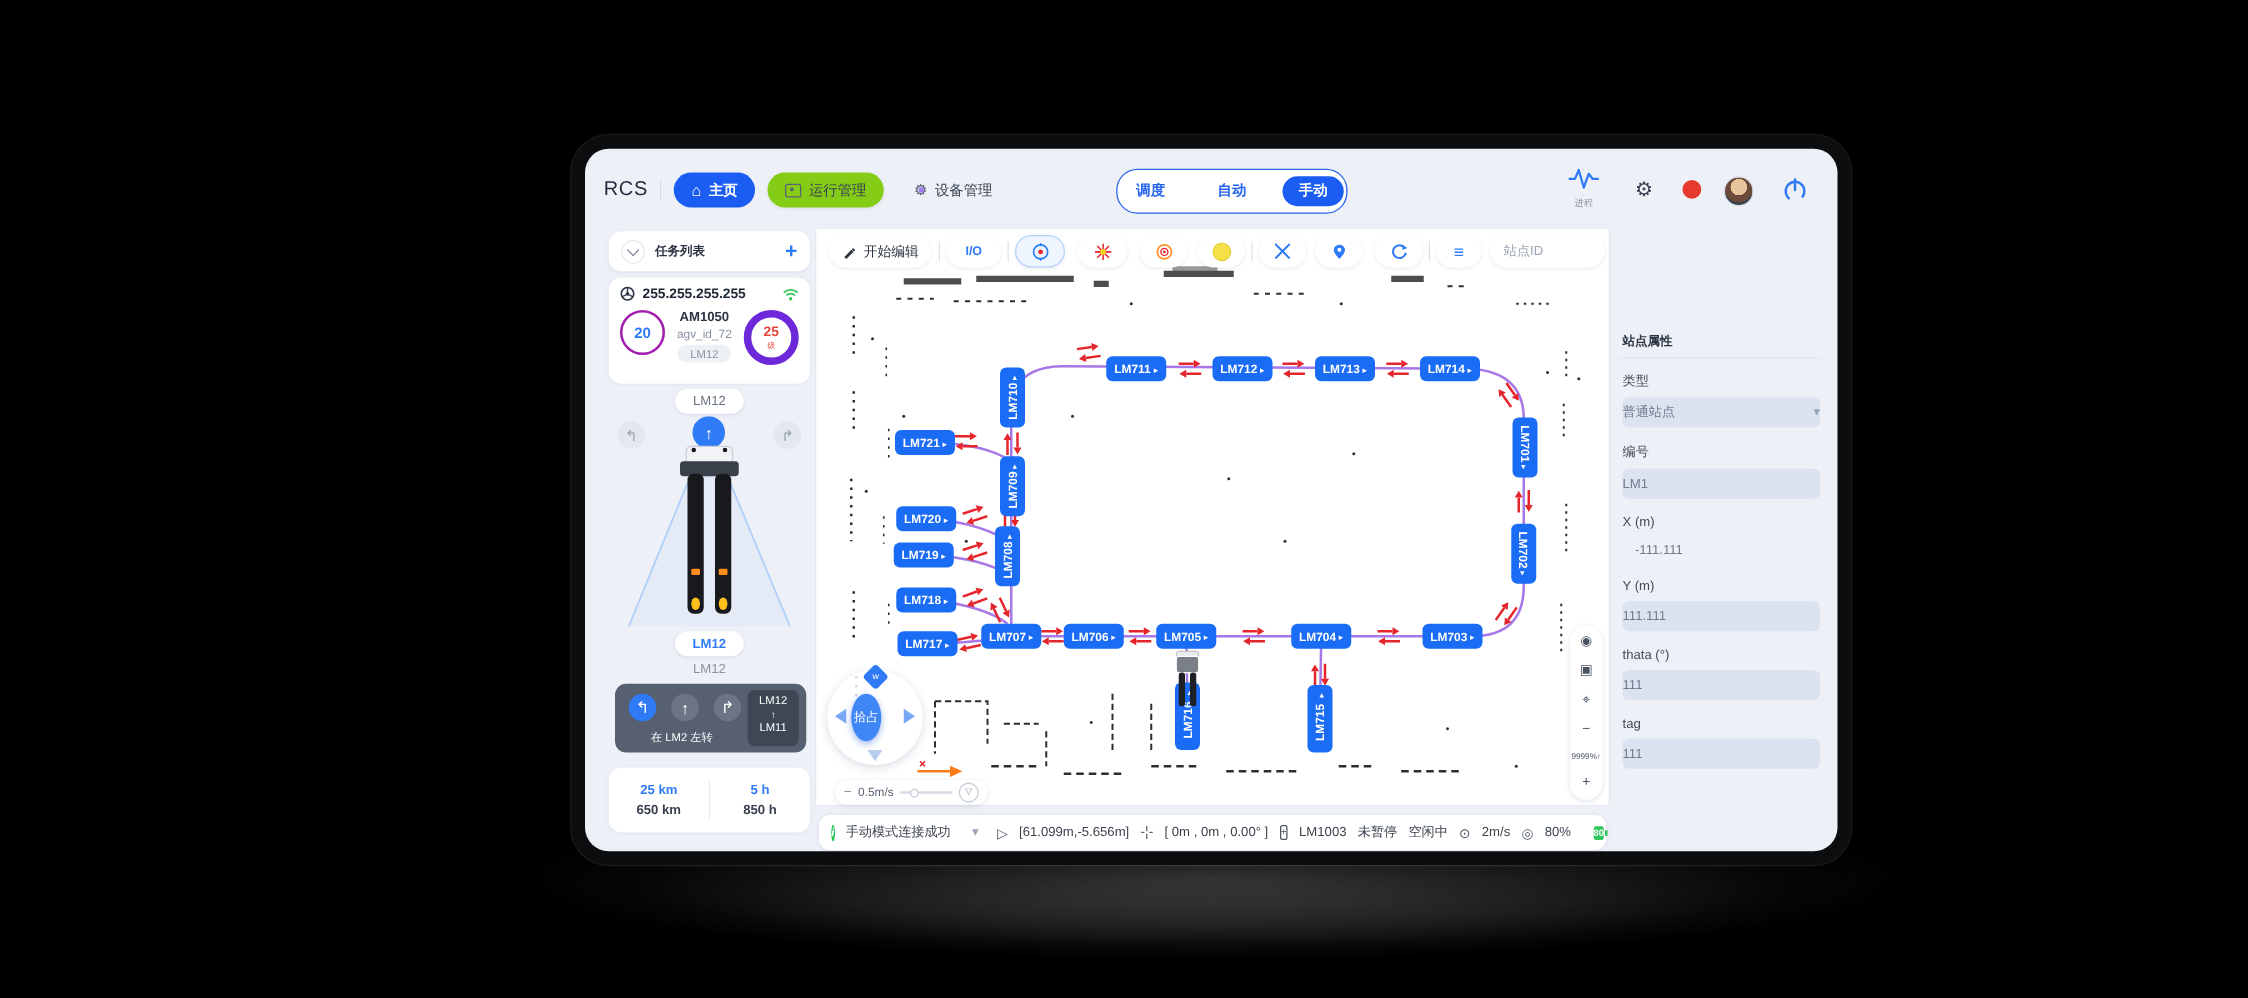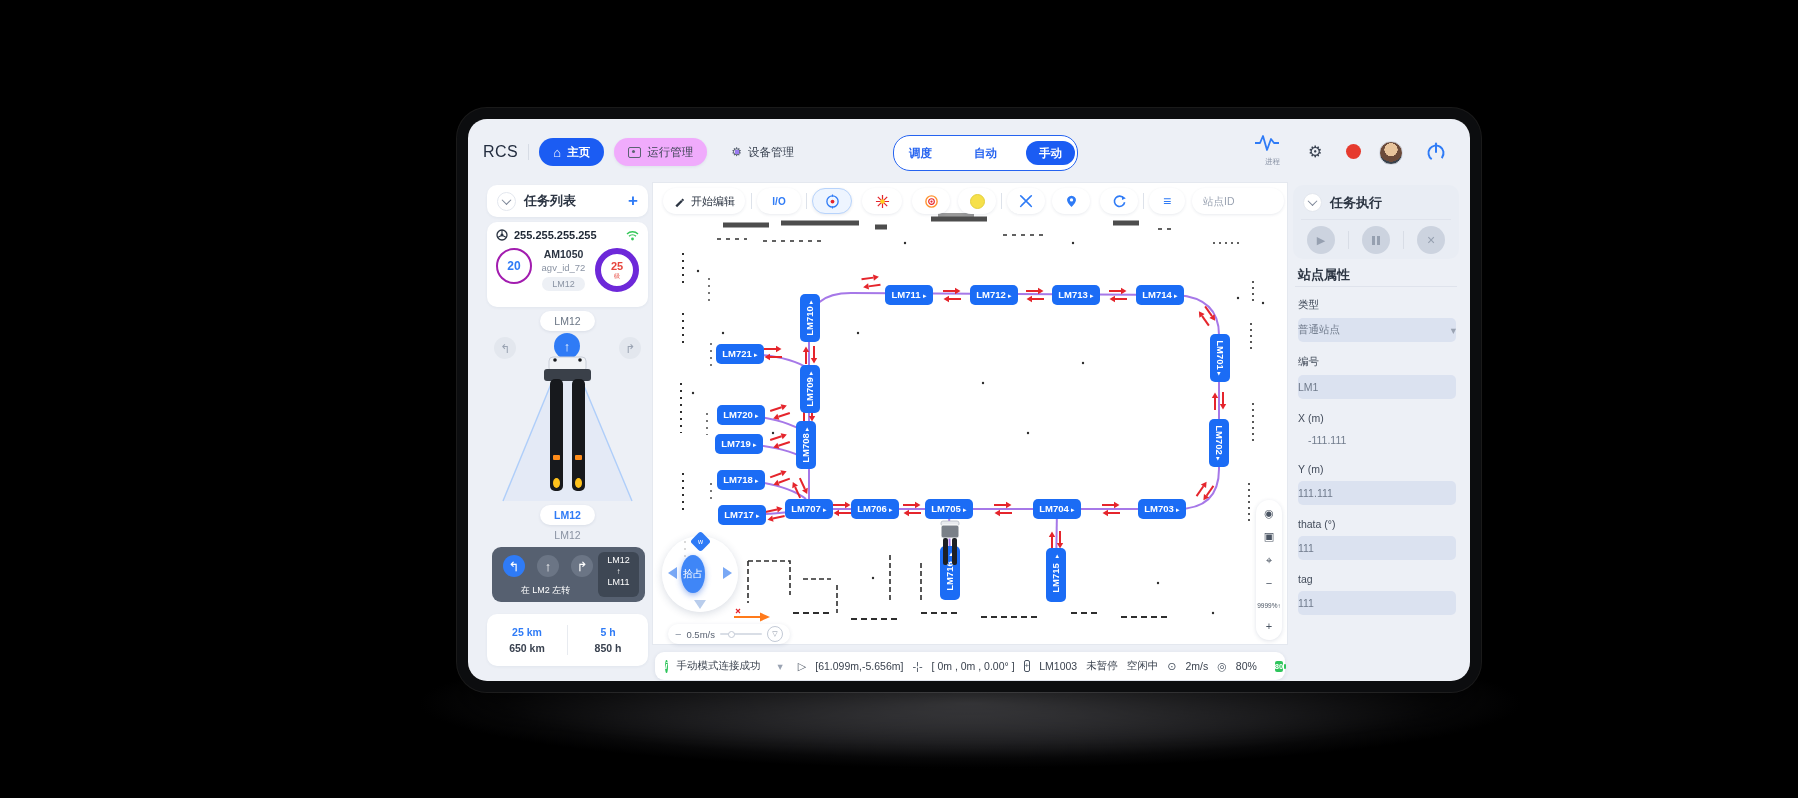--- a/index.html
+++ b/index.html
@@ -13,33 +13,33 @@
     border-radius:19px;overflow:hidden;}
   .abs{position:absolute;}
   .card{background:#fff;border-radius:10px;box-shadow:0 1px 3px rgba(40,60,100,.06);}
   .flex{display:flex;align-items:center;}
   
   .logo{font-size:16px;font-weight:normal;color:#232d3f;letter-spacing:.5px;}
   .tb-sep{width:1px;height:16px;background:#d7dce5;}
   .nav-pill{height:28px;border-radius:15px;display:flex;align-items:center;gap:6px;padding:0 14px;
     font-size:11.5px;color:#3a4352;}
   .nav-pill.active{background:#1b5cf3;color:#fff;font-weight:bold;}
-  .nav-pill.white{background:#f0abfc;box-shadow:0 1px 3px rgba(40,60,100,.08);}
+  .nav-pill.white{background:#84cc16;box-shadow:0 1px 3px rgba(40,60,100,.08);}
   .mode-toggle{height:30px;border:1.5px solid #2563f0;border-radius:17px;background:#fff;
     display:flex;align-items:center;padding:2px;gap:16px;}
   .mode-item{font-size:11.5px;color:#2563f0;font-weight:bold;padding:0 13px;line-height:24px;border-radius:13px;}
   .mode-item.active{background:#1b5cf3;color:#fff;}
-  .tiny-label{font-size:7.5px;color:#8a93a5;text-align:right;}
+  .tiny-label{font-size:7.5px;color:#8a93a5;text-align:center;}
   .round-icon{border-radius:50%;}
   
   .chev-circle{width:17px;height:17px;border-radius:50%;background:#fff;border:1px solid #e3e7ee;
     display:flex;align-items:center;justify-content:center;}
   .chev{width:6px;height:6px;border-right:1.5px solid #7c8697;border-bottom:1.5px solid #7c8697;
     transform:rotate(45deg) translate(-1px,-1px);}
-  .panel-title{font-size:13px;color:#2b3442;font-weight:bold;}
+  .panel-title{font-size:10px;color:#2b3442;font-weight:bold;}
   .plus-btn{font-size:17px;color:#2f7bf6;font-weight:bold;line-height:14px;}
   .ip-text{font-size:11px;font-weight:bold;color:#1d2633;}
   .badge-circle{width:32px;height:32px;border-radius:50%;background:#fff;display:flex;flex-direction:column;
     align-items:center;justify-content:center;font-weight:bold;}
   .mini-pill{background:#edf0f5;border-radius:8px;font-size:9px;color:#8a93a3;padding:2px 10px;}
   .station-pill{background:#fff;border-radius:11px;box-shadow:0 1px 3px rgba(40,60,100,.10);
     font-size:10.5px;text-align:center;line-height:20px;}
   .dark-panel{background:#566070;border-radius:9px;}
   .ctl-circle{width:22px;height:22px;border-radius:50%;display:flex;align-items:center;justify-content:center;
     font-size:13px;color:#fff;}
@@ -641,45 +641,20 @@
         <span>2m/s</span>
         <span class="sb-icon">◎</span>
         <span>80%</span>
         <svg width="18" height="13" viewBox="0 0 18 13">
           <circle cx="9" cy="6.5" r="1.8" fill="#2ec55b"></circle>
           <path d="M5.5,2.5 a6,6 0 0 0 0,8 M12.5,2.5 a6,6 0 0 1 0,8" fill="none" stroke="#2ec55b" stroke-width="1.4"></path>
         </svg>
         <span class="battery"><span>80</span></span>
       </div>
 
-      <div class="abs rp-card" style="left:825px;top:66px;width:166px;height:74px;">
-        <div class="flex" style="padding:8px 10px 0;gap:8px;">
-          <span class="chev-circle">
-              <span class="chev"></span>
-            </span>
-          <span class="panel-title">任务执行</span>
-        </div>
-        <div class="divider-h" style="margin:7px 8px 0;"></div>
-        <div class="flex" style="padding:6px 14px 0;gap:13px;">
-          <span class="pb-btn">
-              <span>▶</span>
-            </span>
-          <span style="width:1px;height:18px;background:#d8dde6;"></span>
-          <span class="pb-btn">
-            <span style="display:flex;gap:2.5px;">
-                <i style="width:2.5px;height:9px;background:#96a0b0;"></i>
-                <i style="width:2.5px;height:9px;background:#96a0b0;"></i>
-              </span>
-          </span>
-          <span style="width:1px;height:18px;background:#d8dde6;"></span>
-          <span class="pb-btn" style="font-size:14px;">
-              <span>×</span>
-            </span>
-        </div>
-      </div>
 
       <div class="abs panel-title" style="left:830px;top:147px;">站点属性</div>
       <div class="abs divider-h" style="left:827px;top:167px;width:162px;"></div>
       <div class="abs" id="prop-fields" style="left:830px;top:175px;width:158px;">
           <div class="f-label" style="margin-top: 4px;">类型</div>
           <div class="f-input" style="margin-top: 6px;">
             <span>普通站点</span>
             <span style="color: rgb(154, 163, 178);">▾</span>
           </div>
           <div class="f-label" style="margin-top: 13px;">编号</div>

